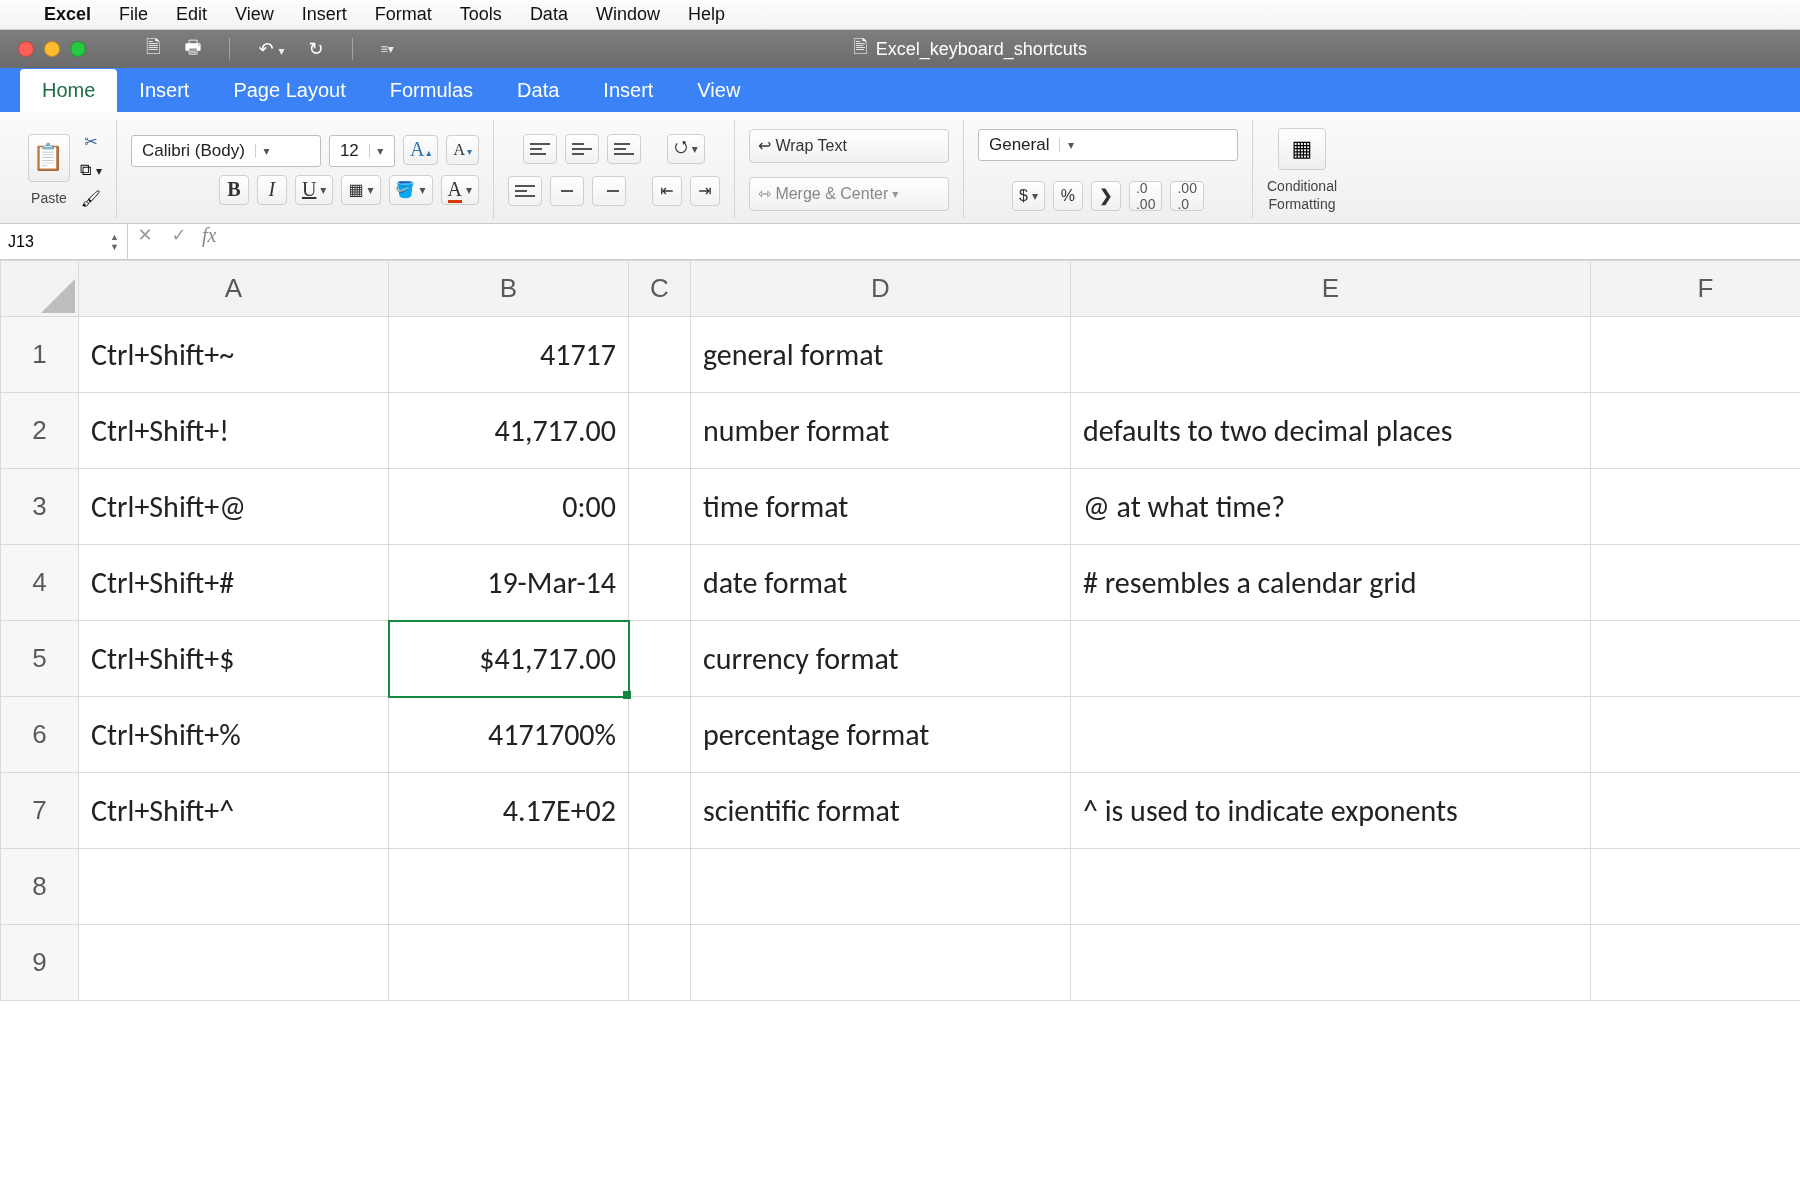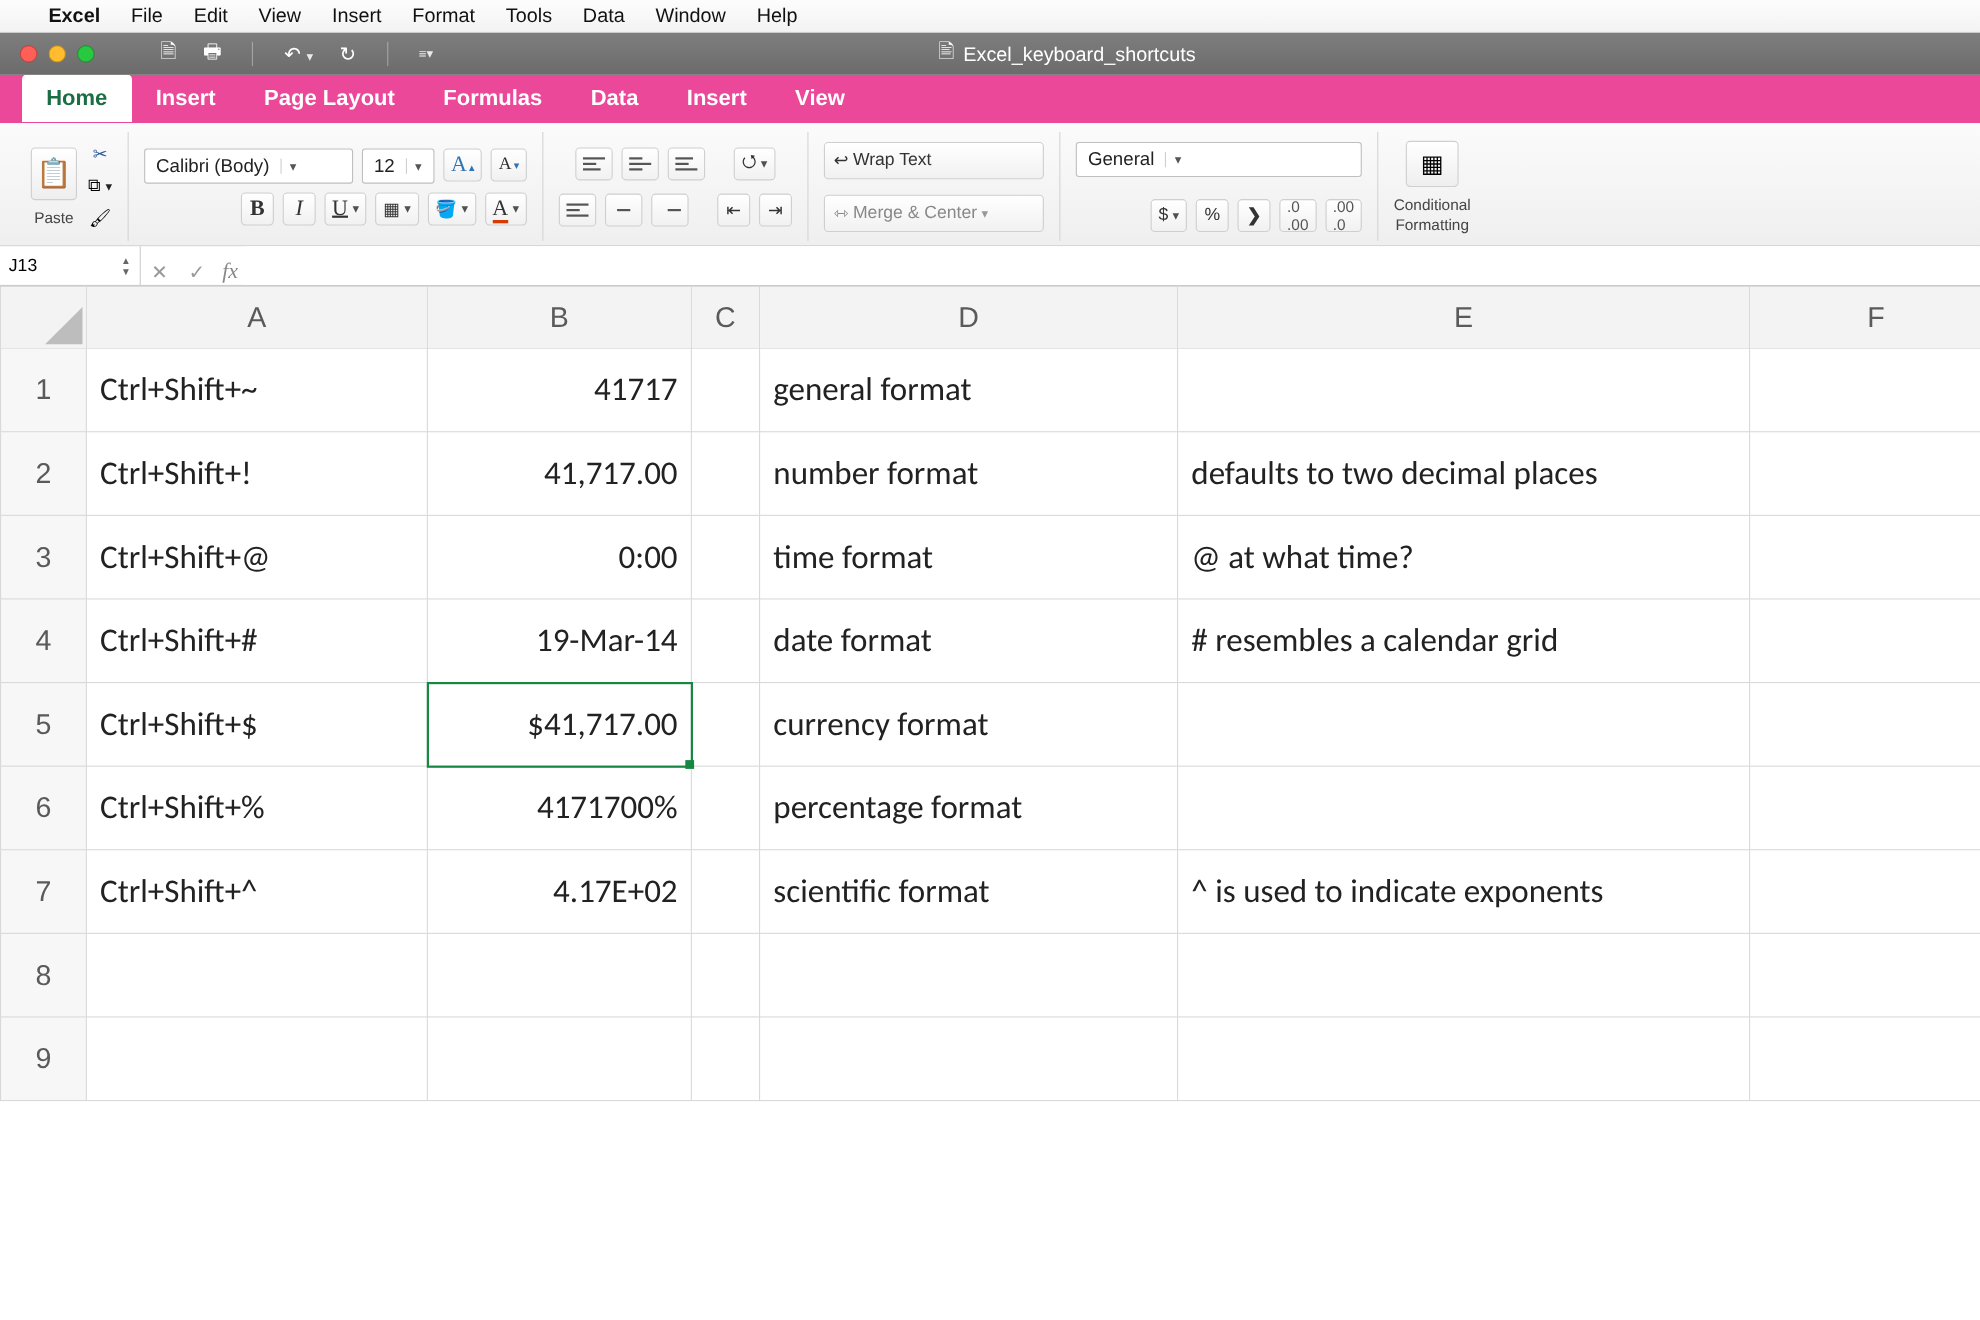--- a/index.html
+++ b/index.html
@@ -14,21 +14,21 @@
   .titlebar { height: 38px; background: linear-gradient(#7e7e7e,#6b6b6b); display:flex; align-items:center; position:relative; }
   .traffic { display:flex; gap:10px; padding-left:18px; }
   .dot { width:16px; height:16px; border-radius:50%; border:1px solid rgba(0,0,0,.25); }
   .dot.red{background:#ff5f57;} .dot.yellow{background:#febc2e;} .dot.green{background:#28c840;}
   .qat { display:flex; gap:24px; align-items:center; margin-left:60px; color:#fff; font-size:18px;}
   .qat .sep { width:1px; height:22px; background:rgba(255,255,255,.35); margin:0 4px;}
   .docname { position:absolute; left:50%; transform:translateX(-20%); color:#fff; font-size:18px; display:flex; gap:8px; align-items:center;}
   .caret { font-size:12px; opacity:.85;}
 
   
-  .ribbon-tabs { height: 44px; background: #ec4899; display:flex; align-items:flex-start; padding-left:20px; gap:0;font-weight:bold; }
+  .ribbon-tabs { height: 44px; background: #3b82f6; display:flex; align-items:center; padding-left:20px; gap:0; }
   .rtab { color:#fff; font-size:20px; padding:10px 22px 10px; cursor:pointer; }
   .rtab.active { background:#fff; color:#1b6d43; border-radius:4px 4px 0 0; }
 
   
   .ribbon { height:112px; background:linear-gradient(#fbfbfb,#efefef); border-bottom:1px solid #c9c9c9; display:flex; align-items:stretch; padding:8px 14px 4px; gap:0;}
   .group { display:flex; align-items:center; gap:10px; padding:0 14px; border-right:1px solid #d5d5d5; }
   .group:last-child{border-right:none;}
   .vcol { display:flex; flex-direction:column; gap:8px; align-items:center; justify-content:center;}
   .btn { display:flex; align-items:center; justify-content:center; height:34px; min-width:36px; border:1px solid #cfcfcf; background:linear-gradient(#fff,#f1f1f1); border-radius:4px; font-size:16px; color:#333; padding:0 8px; gap:4px;}
   .btn.small{height:30px;min-width:30px;padding:0 6px;}
@@ -43,21 +43,21 @@
   .under-u{text-decoration:underline;font-family:'Times New Roman',serif;font-size:20px;}
   .color-a{font-family:'Times New Roman',serif;font-size:20px;position:relative;}
   .color-a.red::after{content:"";position:absolute;left:0;right:0;bottom:-2px;height:3px;background:#d83b01;}
   .color-a.blue{color:#2e74b5;}
   .color-a .tri{font-size:10px;margin-left:2px;}
   .align-icon{display:flex;flex-direction:column;gap:3px;width:20px;}
   .align-icon span{height:2px;background:#555;display:block;}
   .grey{color:#888;}
 
   
-  .fbar { height:36px; border-bottom:1px solid #ccc; display:flex; align-items:flex-end; background:#fff;}
+  .fbar { height:36px; border-bottom:1px solid #ccc; display:flex; align-items:flex-start; background:#fff;}
   .namebox { width:128px; height:100%; border-right:1px solid #ccc; display:flex; align-items:center; justify-content:space-between; padding:0 8px; font-size:16px;}
   .namebox .spin{display:flex;flex-direction:column;font-size:9px;color:#666;gap:0;}
   .fbar .ctl { width:34px; text-align:center; color:#999; font-size:18px;}
   .fx { font-style:italic; font-family:'Times New Roman',serif; color:#888; font-size:20px; padding:0 6px;}
   .finput{flex:1;height:100%;border:none;outline:none;font-size:16px;padding:0 6px;}
 
   
   .gridwrap{position:relative;}
   table.sheet{border-collapse:collapse;table-layout:fixed;width:100%;}
   .sheet th,.sheet td{border:1px solid #d9d9d9;}
@@ -238,21 +238,21 @@
       </div>
       <div class="btn grey" style="justify-content:flex-start;width:200px;">
         <span>⇿</span>
         <span>Merge &amp; Center</span>
         <span class="caret">▾</span>
       </div>
     </div>
   </div>
 
   <div class="group">
-    <div class="vcol" style="align-items:flex-end;gap:20px;">
+    <div class="vcol" style="align-items:center;gap:20px;">
       <div class="dropdown" style="width:260px;">
         <span class="val">General</span>
           <span class="arrow">▾</span>
       </div>
       <div style="display:flex;gap:8px;">
         <div class="btn small">$<span class="caret">▾</span></div>
         <div class="btn small">%</div>
         <div class="btn small" style="font-weight:700;">❯</div>
         <div class="btn small mini">.0<br>.00</div>
         <div class="btn small mini">.00<br>.0</div>

